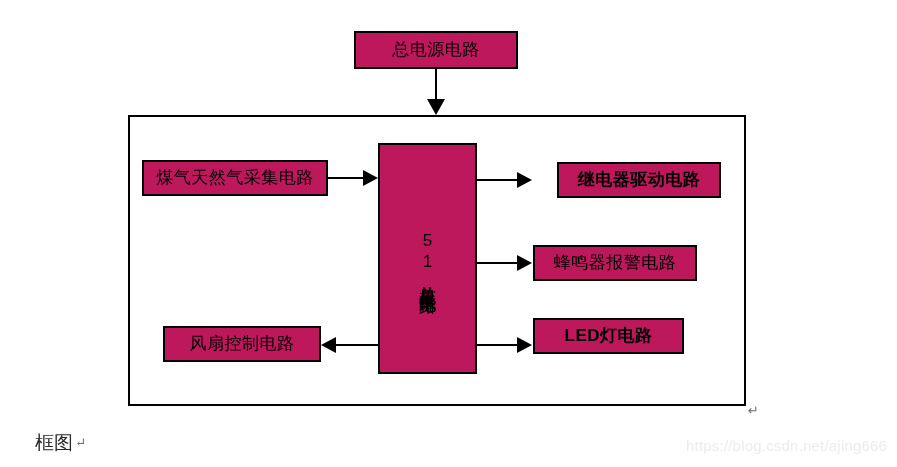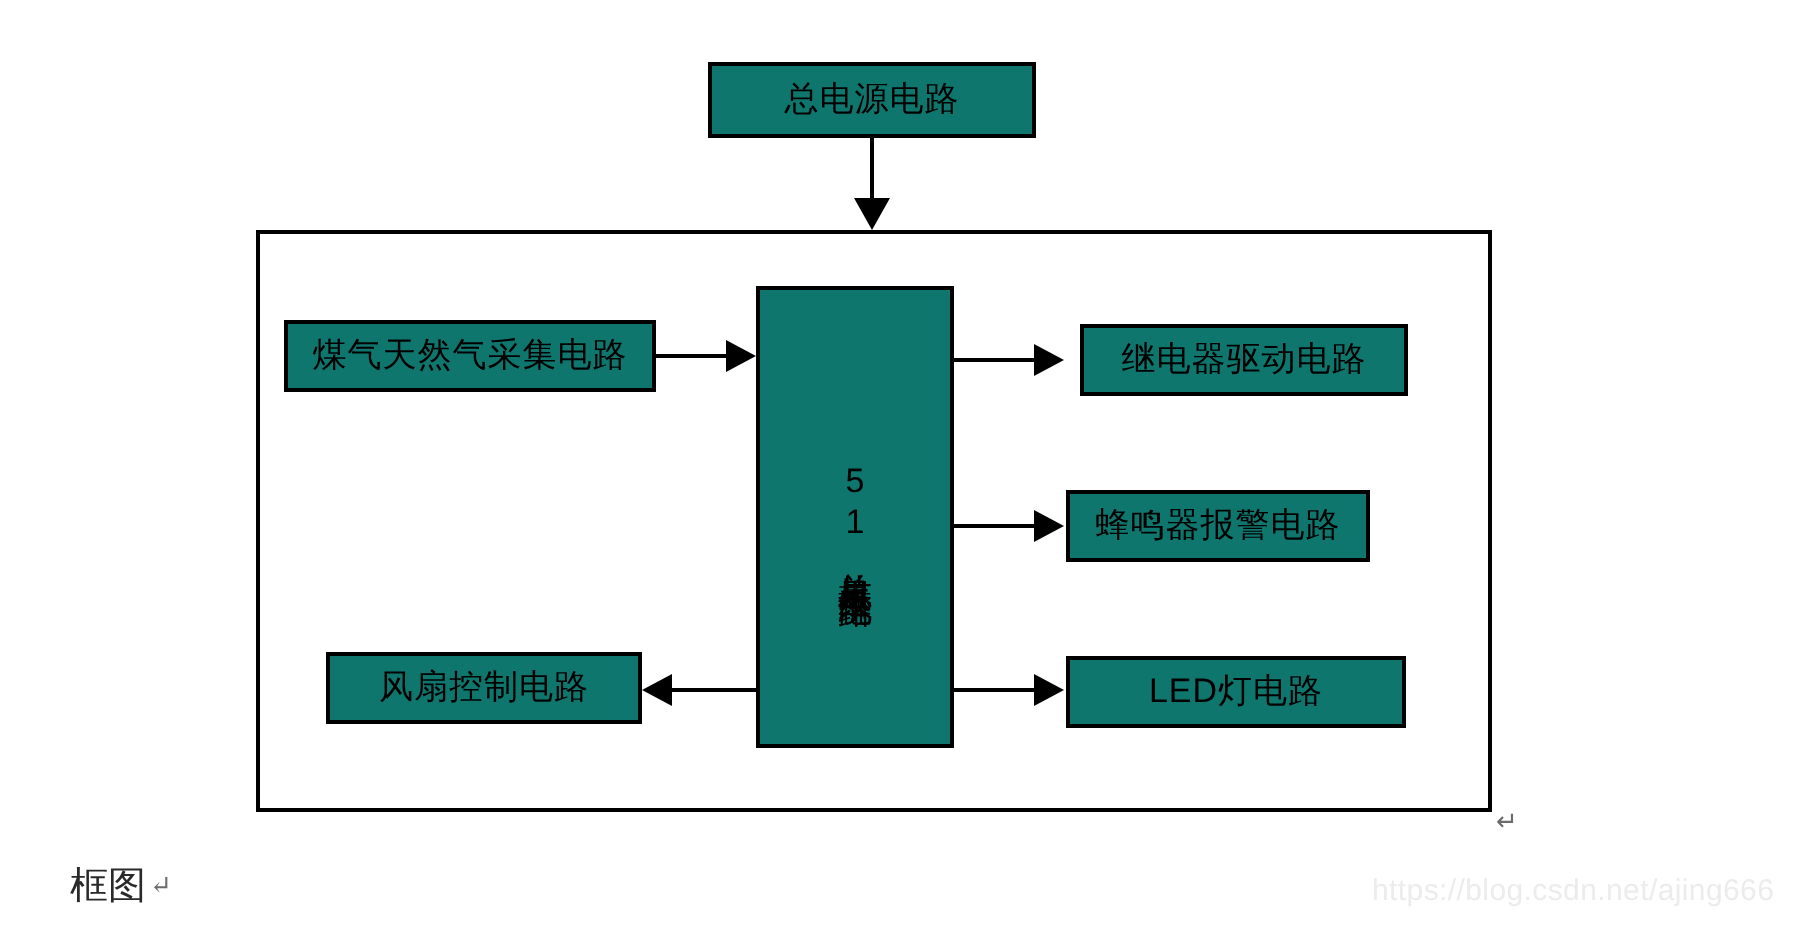--- a/index.html
+++ b/index.html
@@ -25,21 +25,21 @@
     top: 115px;
     width: 618px;
     height: 291px;
     border: 2.5px solid #000000;
     background: #ffffff;
   }
 
   
   .block {
     border: 2.5px solid #000000;
-    background: #0f766e;
+    background: #be185d;
     display: flex;
     align-items: center;
     justify-content: center;
     text-align: center;
     font-size: 17px;
     line-height: 1.15;
     letter-spacing: 0.5px;
     color: #000000;
     white-space: nowrap;
   }
@@ -83,36 +83,38 @@
     writing-mode: vertical-rl;
     text-orientation: upright;
     font-size: 17px;
     letter-spacing: 1.5px;
     line-height: 1;
     white-space: nowrap;
   }
 
   
   #box-relay {
-    left: 540px;
+    left: 557px;
     top: 162px;
     width: 164px;
     height: 36px;
+    font-weight: bold;
   }
   #box-buzzer {
     left: 533px;
     top: 245px;
-    width: 152px;
+    width: 164px;
     height: 36px;
   }
   #box-led {
     left: 533px;
-    top: 328px;
-    width: 170px;
-    height: 36px;
+    top: 318px;
+    width: 151px;
+    height: 36px;
+    font-weight: bold;
   }
 
   
   .line-h { height: 0; border-top: 2.5px solid #000000; }
   .line-v { width: 0; border-left: 2.5px solid #000000; }
 
   .arrow-r {
     width: 0; height: 0;
     border-top: 8px solid transparent;
     border-bottom: 8px solid transparent;

